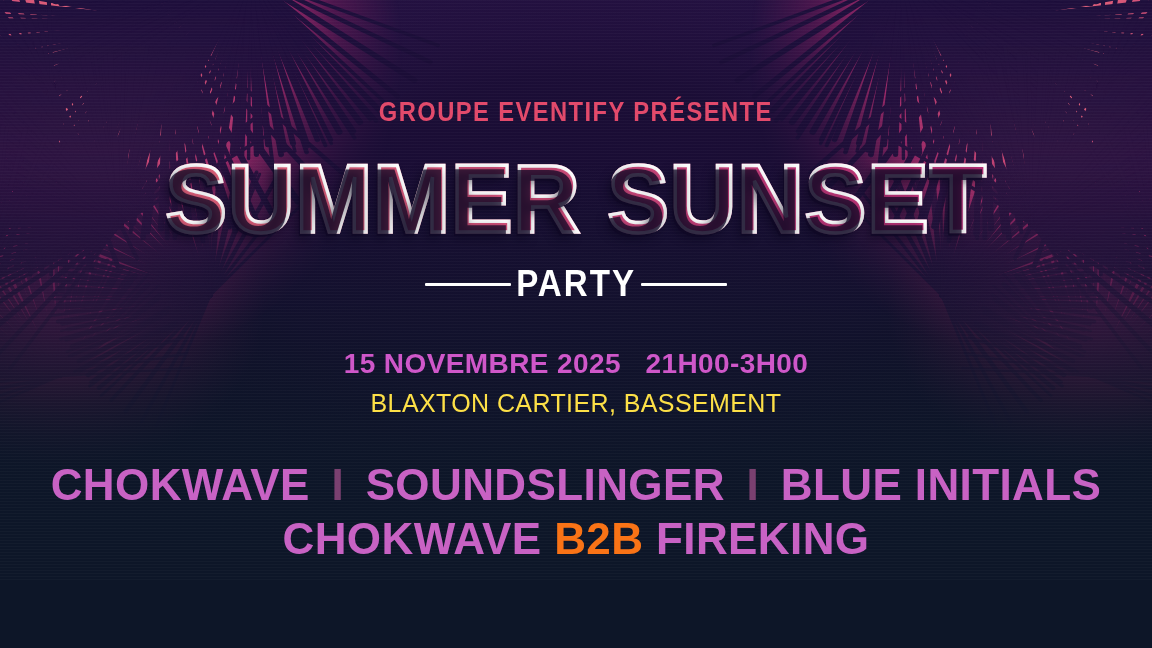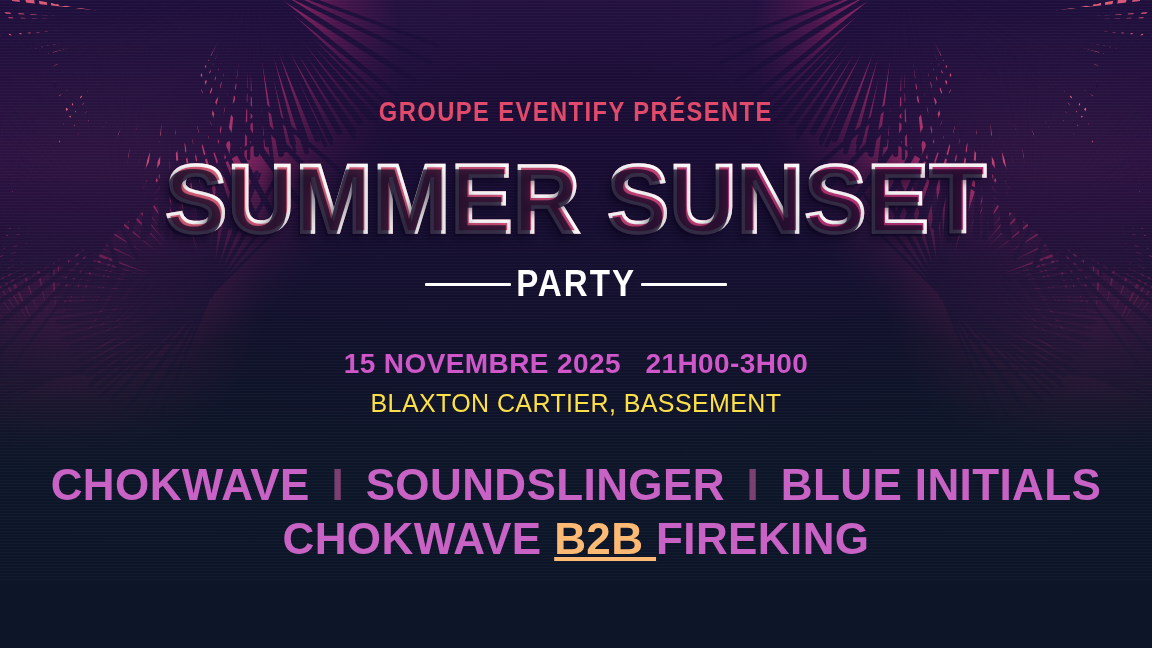--- a/index.html
+++ b/index.html
@@ -113,21 +113,21 @@
     margin-top:42px;
     text-align:center;line-height:1.12;
     white-space:nowrap;
   }
   .lineup-row{
     font-size:44px;font-weight:700;letter-spacing:.4px;
     color:#c862c4;
   }
   .lineup-row.row2{margin-top:5px;}
   .sep{color:#7a4070;font-weight:700;padding:0 9px;}
-  .b2b{color:#fdba74;font-weight:700;text-decoration:underline;}
+  .b2b{color:#f97316;font-weight:700;}
   .artist{color:#c862c4;}
 </style>
 </head>
 <body>
 
 <div class="poster">
 
   <div class="bg-base"></div>
   <div class="glow-left"></div>
   <div class="glow-right"></div>

